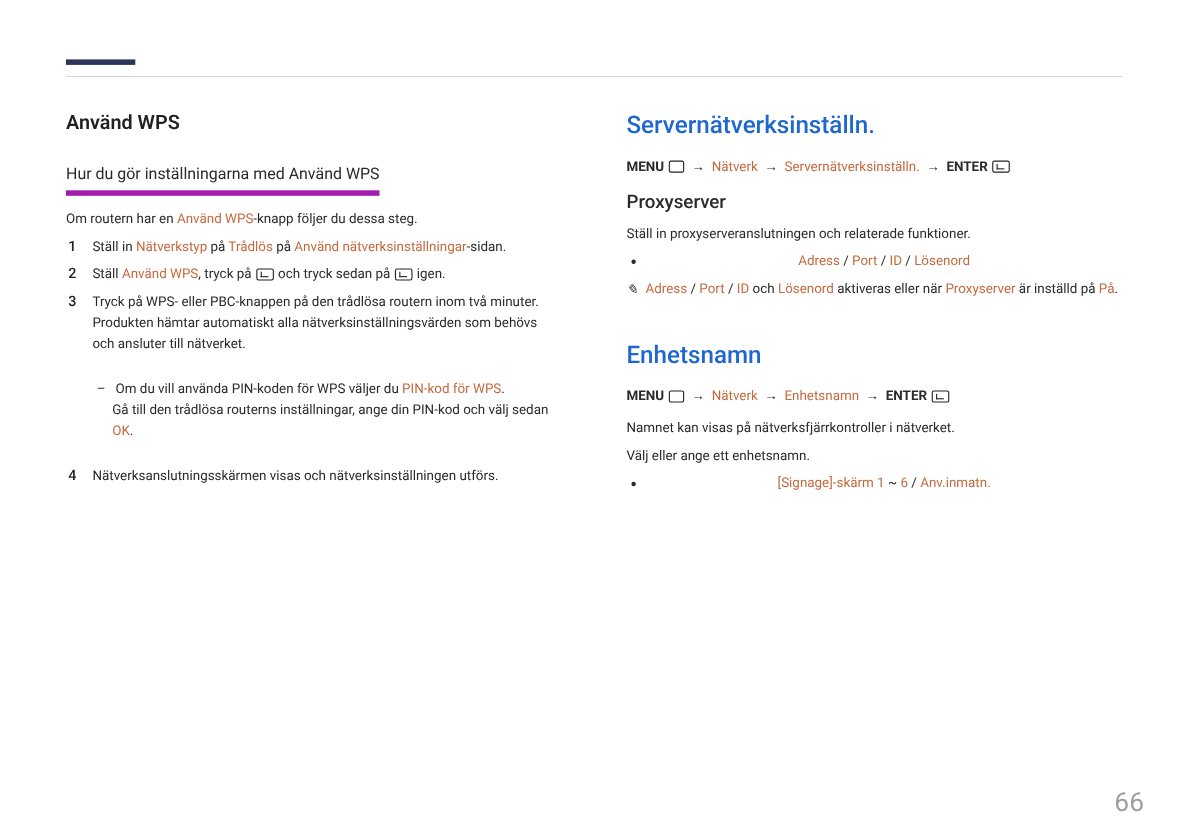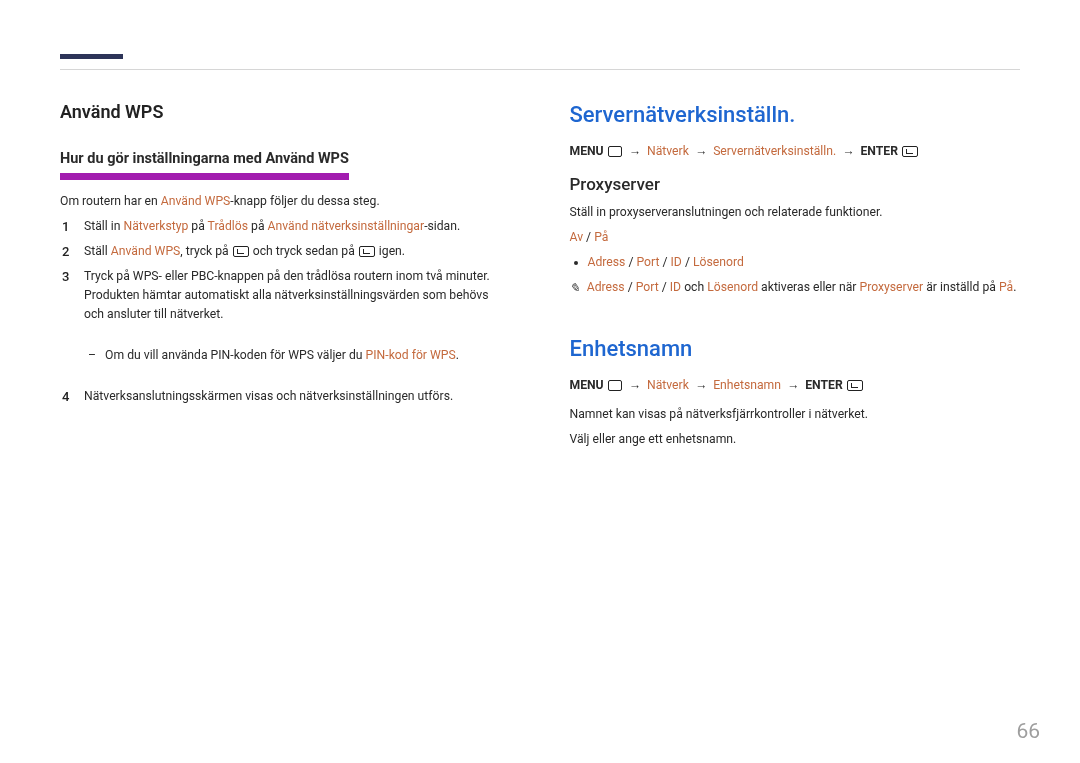--- a/index.html
+++ b/index.html
@@ -43,25 +43,25 @@
     margin: 0 0 10px 0;
   }
   h2.blue {
     font-size: 22px;
     font-weight: 500;
     color: #1e66d0;
     margin: 0 0 10px 0;
   }
   h3.sub {
     font-size: 14.5px;
-    font-weight: 700;
+    font-weight: 400;
     margin: 12px 0 6px 0;
     display: inline-block;
     padding-bottom: 3px;
-    border-bottom: 7px solid #a21caf;
+    border-bottom: 5px solid #a21caf;
   }
   h3.subplain {
     font-size: 17px;
     font-weight: 500;
     margin: 10px 0 4px 0;
   }
   .accent { color: #c46a3e; }
   .para { margin: 6px 0; }
   ol.steps {
     list-style: none;
@@ -92,20 +92,21 @@
   ul.dash > li::before {
     content: "–";
     display: inline-block;
     width: 14px;
     margin-left: -14px;
   }
   ul.bullets {
     list-style: disc;
     padding-left: 18px;
     margin: 4px 0;
+    text-align: center;
   }
   .icon-square, .icon-enter {
     display: inline-block;
     vertical-align: -2px;
     width: 14px; height: 11px;
     border: 1.4px solid #222;
     border-radius: 2px;
     box-sizing: border-box;
     margin: 0 1px;
   }
@@ -114,21 +115,21 @@
     content: ""; position: absolute; left: 3px; top: 2px;
     width: 6px; height: 4px; border-left: 1.2px solid #222; border-bottom: 1.2px solid #222;
   }
   .icon-note { display:inline-block; vertical-align:-1px; margin-right:4px; font-style: italic;}
   .breadcrumb { margin: 4px 0 10px 0; }
   .breadcrumb .sep { margin: 0 3px; }
   .pagenum {
     position: absolute;
     right: 40px;
     bottom: 20px;
-    font-size: 21px;
+    font-size: 24px;
     color: #9e9e9e;
     font-weight: 400;
   }
 </style>
 </head>
 <body>
 
 <div class="page">
   <div class="topdiv"></div>
   <hr class="thinrule">
@@ -148,20 +149,23 @@
           <span>Ställ in </span><span class="accent">Nätverkstyp</span><span> på </span><span class="accent">Trådlös</span><span> på </span><span class="accent">Använd nätverksinställningar</span><span>-sidan.</span>
         </li>
         <li>
           <span>Ställ </span><span class="accent">Använd WPS</span><span>, tryck på </span><span class="icon-enter"></span><span> och tryck sedan på </span><span class="icon-enter"></span><span> igen.</span>
         </li>
         <li>
           <span>Tryck på WPS- eller PBC-knappen på den trådlösa routern inom två minuter. Produkten hämtar automatiskt alla nätverksinställningsvärden som behövs och ansluter till nätverket.</span>
           <ul class="dash">
             <li>
               <span>Om du vill använda PIN-koden för WPS väljer du </span><span class="accent">PIN-kod för WPS</span><span>.</span>
+              <div style="padding-left:0;">
+                <span>Gå till den trådlösa routerns inställningar, ange din PIN-kod och välj sedan </span><span class="accent">OK</span><span>.</span>
+              </div>
             </li>
           </ul>
         </li>
         <li>
           <span>Nätverksanslutningsskärmen visas och nätverksinställningen utförs.</span>
         </li>
       </ol>
     </div>
 
     <div class="col">
@@ -174,23 +178,20 @@
         <span class="accent">Nätverk</span>
         <span class="sep">→</span>
         <span class="accent">Servernätverksinställn.</span>
         <span class="sep">→</span>
         <b>ENTER</b>
         <span class="icon-enter"></span>
       </div>
 
       <h3 class="subplain">Proxyserver</h3>
       <div class="para">Ställ in proxyserveranslutningen och relaterade funktioner.</div>
-      <div class="para">
-        <span class="accent">Av</span> / <span class="accent">På</span>
-      </div>
       <ul class="bullets">
         <li>
           <span class="accent">Adress</span> / <span class="accent">Port</span> / <span class="accent">ID</span> / <span class="accent">Lösenord</span>
         </li>
       </ul>
       <div class="para">
         <span class="icon-note">✎</span>
         <span class="accent">Adress</span> / <span class="accent">Port</span> / <span class="accent">ID</span><span> och </span><span class="accent">Lösenord</span><span> aktiveras eller när </span><span class="accent">Proxyserver</span><span> är inställd på </span><span class="accent">På</span><span>.</span>
       </div>
 
@@ -203,17 +204,22 @@
         <span class="accent">Nätverk</span>
         <span class="sep">→</span>
         <span class="accent">Enhetsnamn</span>
         <span class="sep">→</span>
         <b>ENTER</b>
         <span class="icon-enter"></span>
       </div>
 
       <div class="para">Namnet kan visas på nätverksfjärrkontroller i nätverket.</div>
       <div class="para">Välj eller ange ett enhetsnamn.</div>
+      <ul class="bullets">
+        <li>
+          <span class="accent">[Signage]-skärm 1</span><span> ~ </span><span class="accent">6</span><span> / </span><span class="accent">Anv.inmatn.</span>
+        </li>
+      </ul>
     </div>
   </div>
 </div>
 
 <div class="pagenum">66</div>
 
 </body></html>

